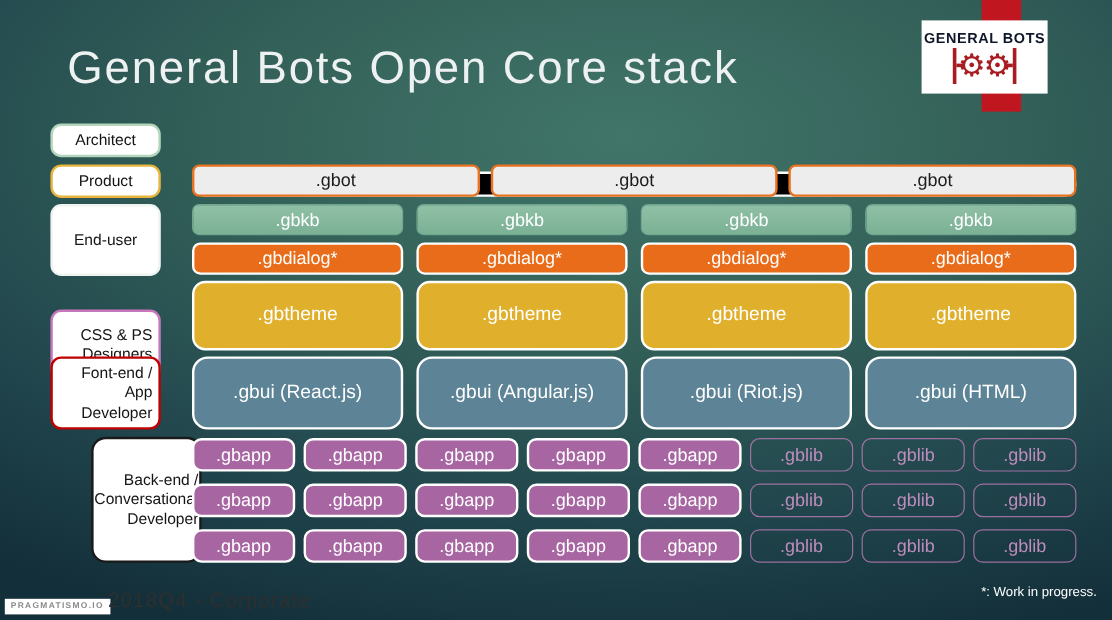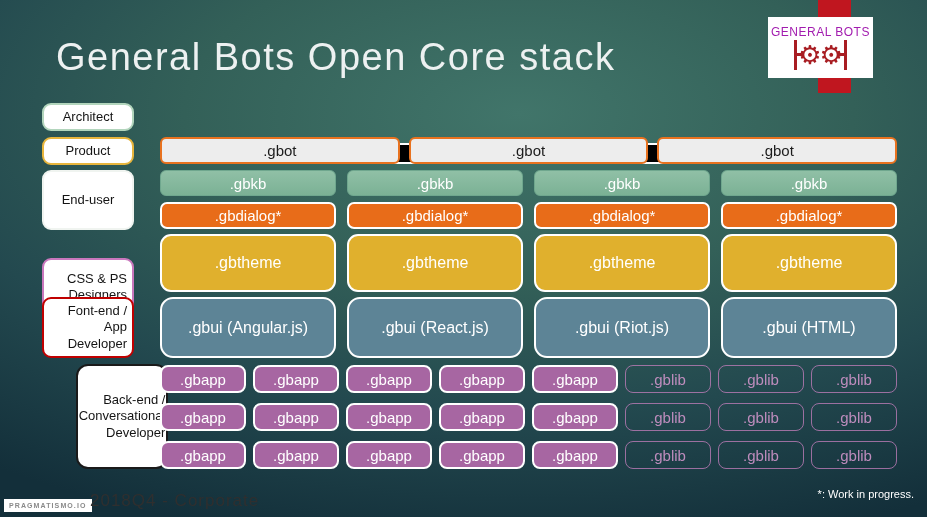--- a/index.html
+++ b/index.html
@@ -12,21 +12,21 @@
   .title{
     position:absolute;left:56px;top:36px;
     font-size:38px;color:#edf1f1;letter-spacing:1.5px;white-space:nowrap;
   }
   
   .logo-ribbon{position:absolute;left:818px;top:0;width:33px;height:93px;background:#c0161f;}
   .logo-card{
     position:absolute;left:768px;top:17px;width:105px;height:61px;background:#fff;
     display:flex;flex-direction:column;align-items:center;justify-content:center;gap:1px;
   }
-  .logo-text{font-size:12px;font-weight:normal;color:#a21caf;letter-spacing:.5px;white-space:nowrap;}
+  .logo-text{font-size:12px;font-weight:bold;color:#0f172a;letter-spacing:.5px;white-space:nowrap;}
   .gear-row{display:flex;align-items:center;color:#a81d22;}
   .gear-glyph{font-size:26px;line-height:26px;color:#a81d22;margin:0 -1px;font-family:"DejaVu Sans", sans-serif;}
   .gbar{width:3px;height:30px;background:#a81d22;position:relative;}
   .gbar.l{margin-right:2px;} .gbar.r{margin-left:2px;}
   .gbar.l::before{content:'';position:absolute;top:13px;left:3px;width:6px;height:3px;background:#a81d22;}
   .gbar.r::before{content:'';position:absolute;top:13px;right:3px;width:6px;height:3px;background:#a81d22;}
   
   .role{
     position:absolute;left:42px;width:92px;box-sizing:border-box;
     background:#fff;border-radius:9px;border:2px solid #ccc;
@@ -119,22 +119,22 @@
   </div>
 
   <div class="row gbtheme-row">
     <div class="cell gbtheme">.gbtheme</div>
     <div class="cell gbtheme">.gbtheme</div>
     <div class="cell gbtheme">.gbtheme</div>
     <div class="cell gbtheme">.gbtheme</div>
   </div>
 
   <div class="row gbui-row">
+    <div class="cell gbui">.gbui (React.js)</div>
     <div class="cell gbui">.gbui (Angular.js)</div>
-    <div class="cell gbui">.gbui (React.js)</div>
     <div class="cell gbui">.gbui (Riot.js)</div>
     <div class="cell gbui">.gbui (HTML)</div>
   </div>
 
   <div class="row app-row r0">
     <div class="cell gbapp">.gbapp</div>
     <div class="cell gbapp">.gbapp</div>
     <div class="cell gbapp">.gbapp</div>
     <div class="cell gbapp">.gbapp</div>
     <div class="cell gbapp">.gbapp</div>

